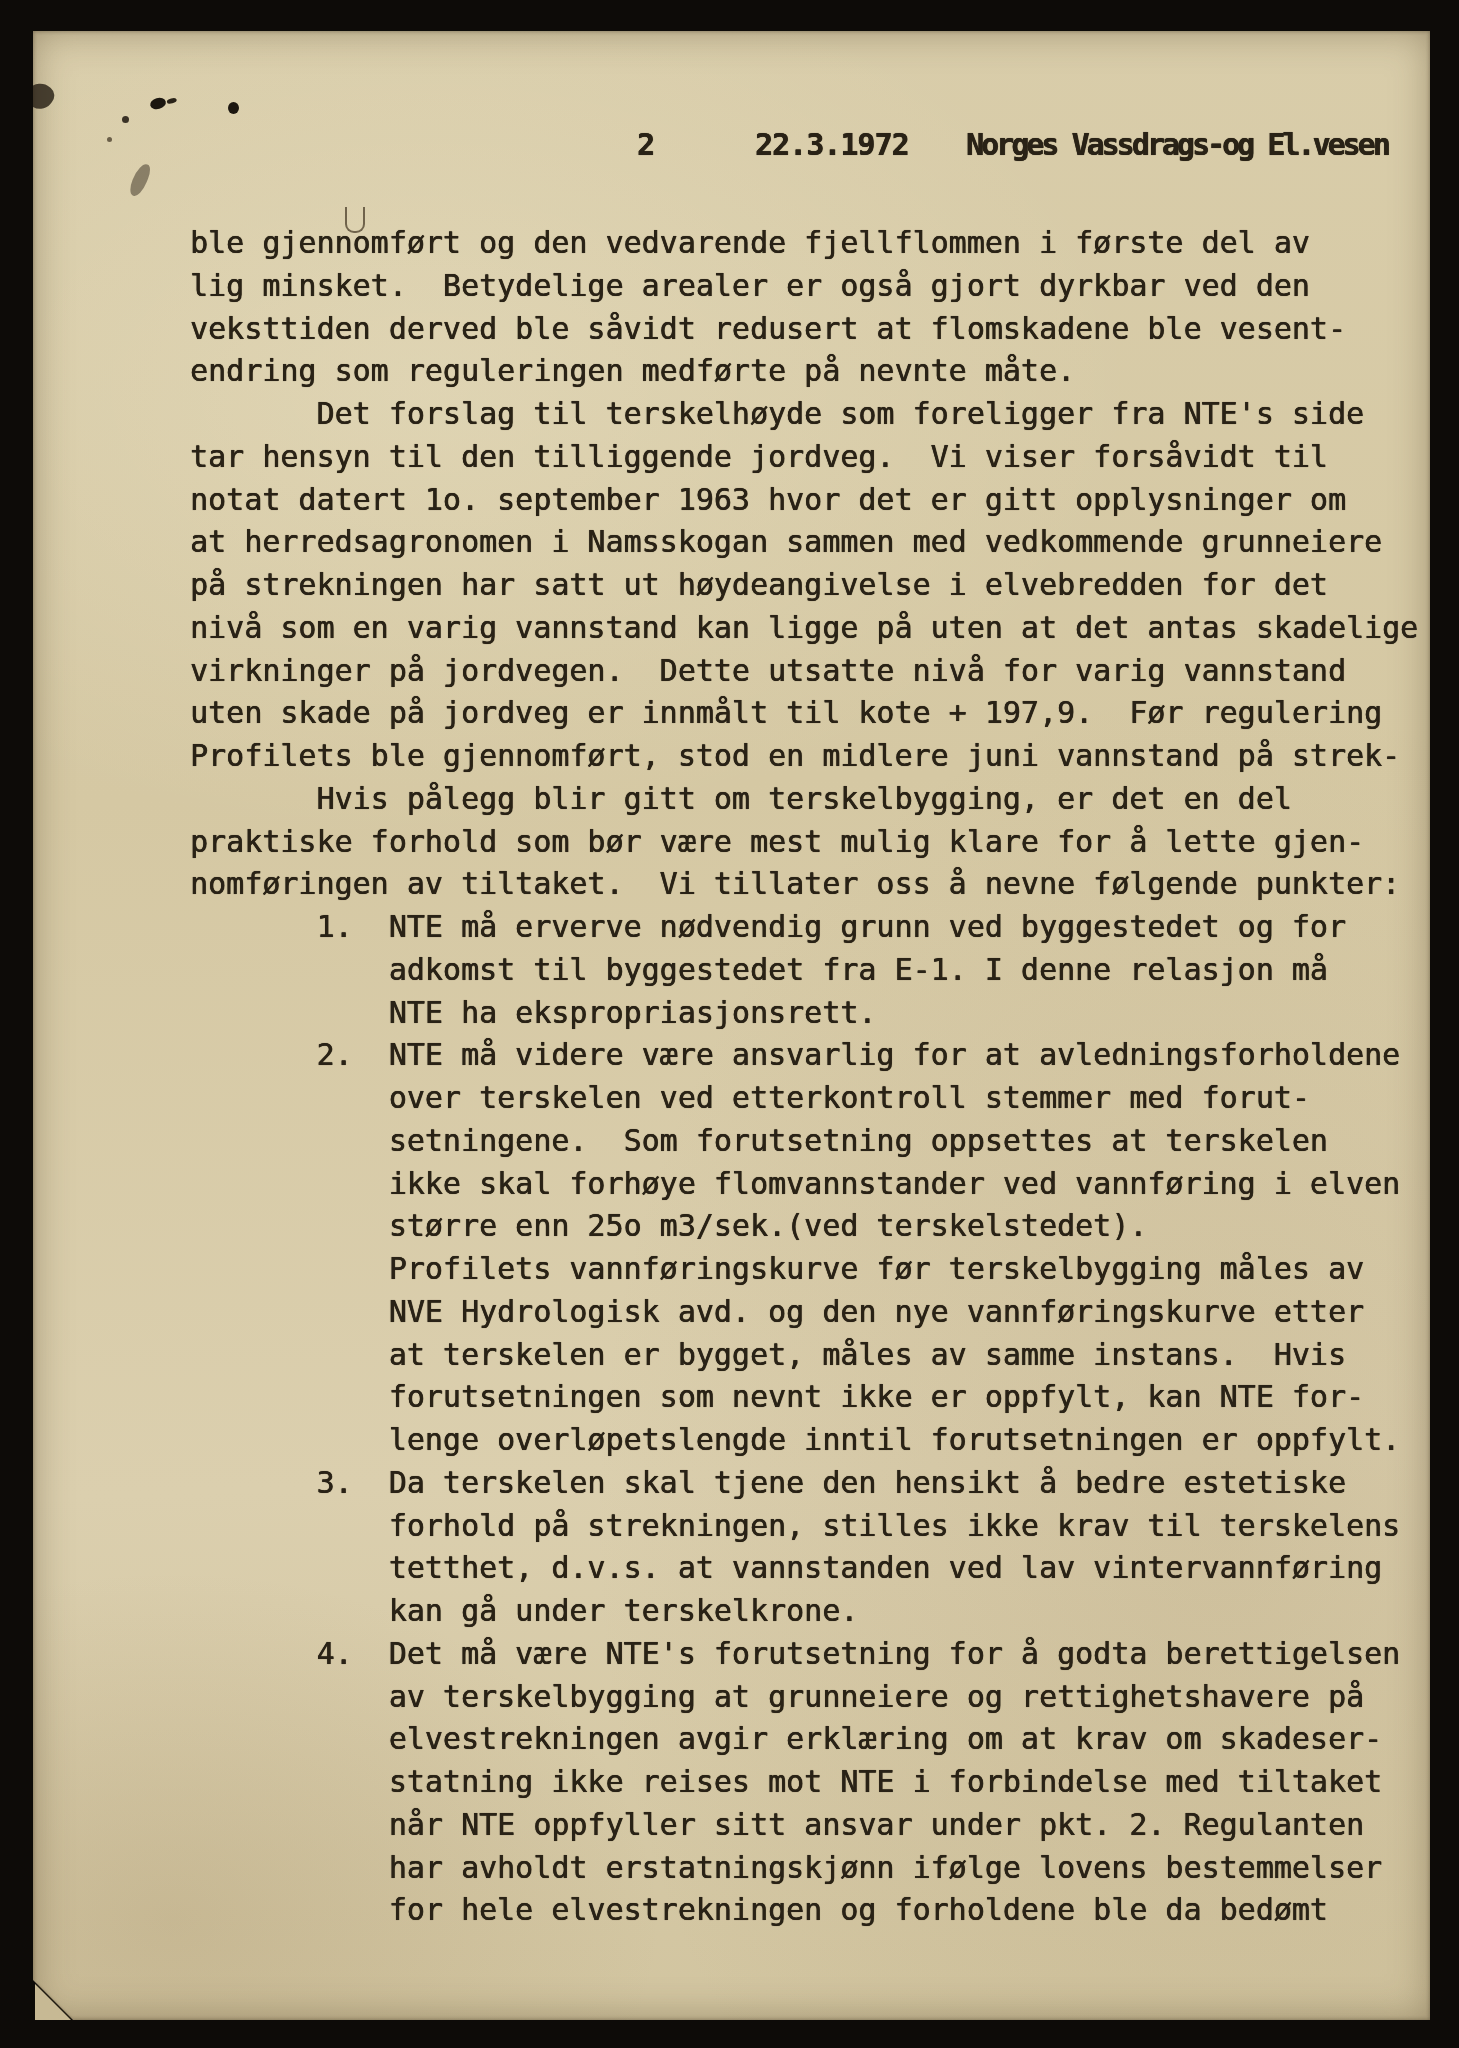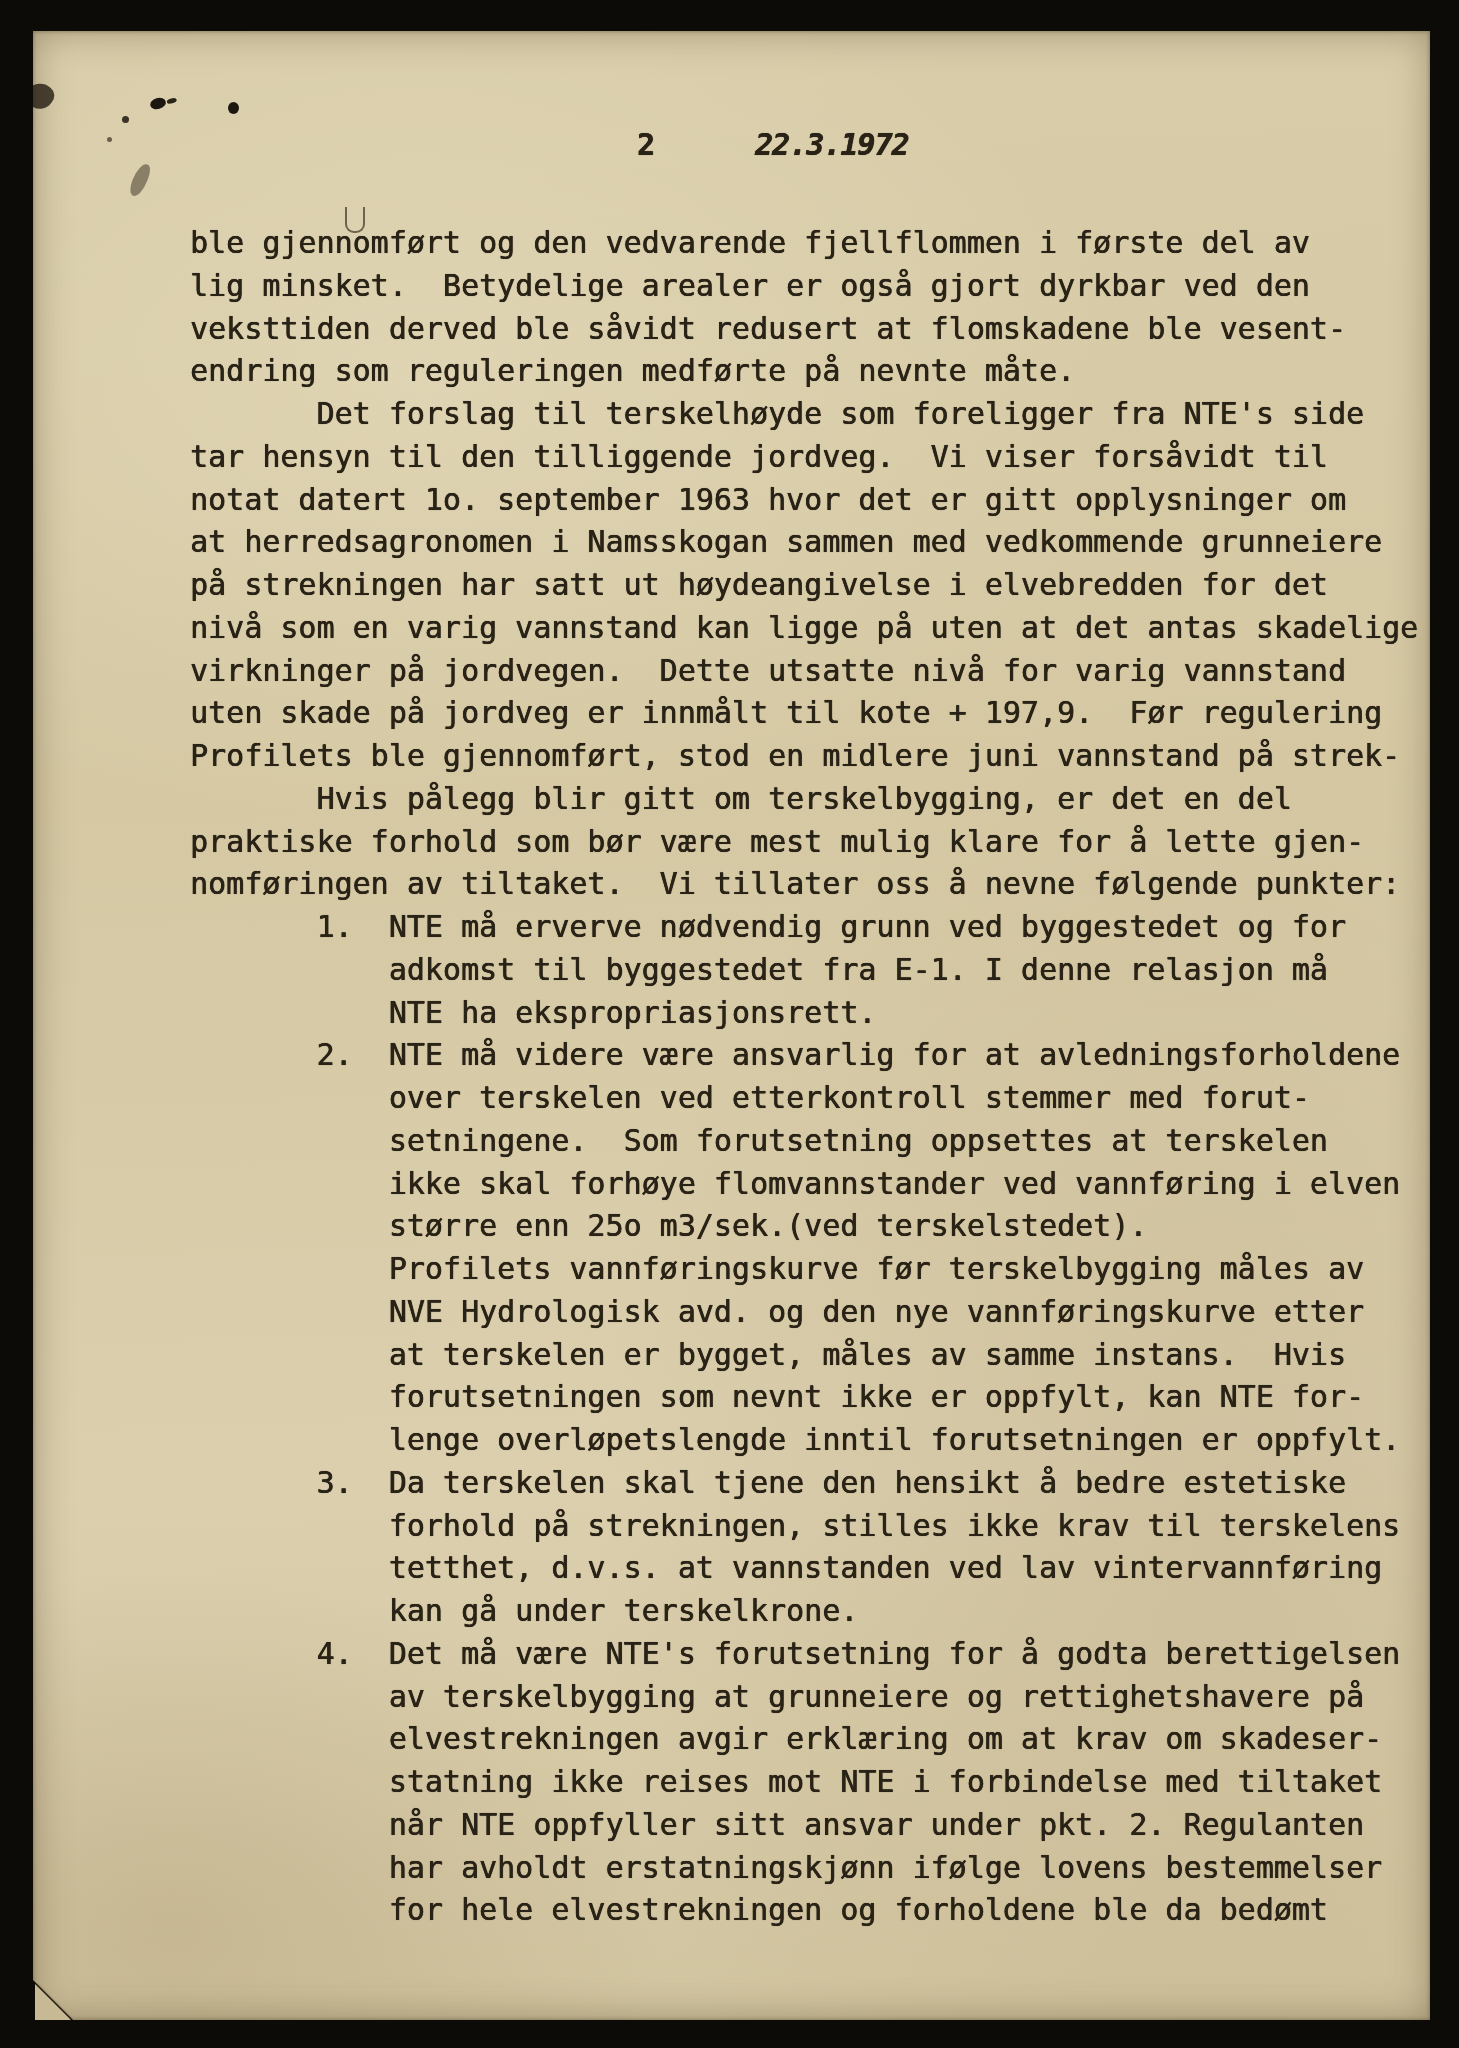--- a/index.html
+++ b/index.html
@@ -16,21 +16,21 @@
       radial-gradient(700px 500px at 10% 95%, rgba(140,115,75,0.18), transparent 70%),
       linear-gradient(178deg, var(--color-paper, #d9cdaa) 0%, #d5c8a3 38%, #dbcfae 72%, #d1c49f 100%);
     box-shadow: inset 0 0 38px rgba(70,55,30,0.38), inset 0 0 4px rgba(40,30,15,0.45);
     overflow:hidden;
   }
   .header { position:absolute; left:0; top:96px; width:100%; height:40px;
     font-size:30px; font-weight:bold; color:var(--color-ink, #292216);
     text-shadow: 0 0 0.7px currentColor, 0.5px 0.4px 0.6px rgba(40,32,18,0.8);
   }
   .header .pageno { position:absolute; left:604px; top:0; }
-  .header .date   { position:absolute; left:722px; top:0; letter-spacing:-1px;font-style:italic; }
+  .header .date   { position:absolute; left:722px; top:0; letter-spacing:-1px; }
   .header .org    { position:absolute; left:933px; top:0; letter-spacing:-3px; }
   .body-text {
     position:absolute; left:157px; top:191px; width:1240px;
     font-size:30px; font-weight:normal; line-height:42.75px;
     color:var(--color-ink, #292216);
     text-shadow: 0 0 0.7px currentColor, 0.5px 0.4px 0.6px rgba(40,32,18,0.8);
   }
   .line { white-space:pre; height:42.75px; }
   
   .speck { position:absolute; background:#1c1710; border-radius:50%; }
@@ -53,20 +53,21 @@
     filter: drop-shadow(1px -1px 1px rgba(60,48,28,0.5)); }
 </style>
 </head>
 <body>
 
 <div class="paper">
 
   <div class="header">
     <span class="pageno">2</span>
     <span class="date">22.3.1972</span>
+    <span class="org">Norges Vassdrags-og El.vesen</span>
   </div>
 
   <div class="body-text">
       <div class="line">ble gjennomført og den vedvarende fjellflommen i første del av</div>
       <div class="line">lig minsket.  Betydelige arealer er også gjort dyrkbar ved den</div>
       <div class="line">veksttiden derved ble såvidt redusert at flomskadene ble vesent-</div>
       <div class="line">endring som reguleringen medførte på nevnte måte.</div>
       <div class="line">       Det forslag til terskelhøyde som foreligger fra NTE's side</div>
       <div class="line">tar hensyn til den tilliggende jordveg.  Vi viser forsåvidt til</div>
       <div class="line">notat datert 1o. september 1963 hvor det er gitt opplysninger om</div>

